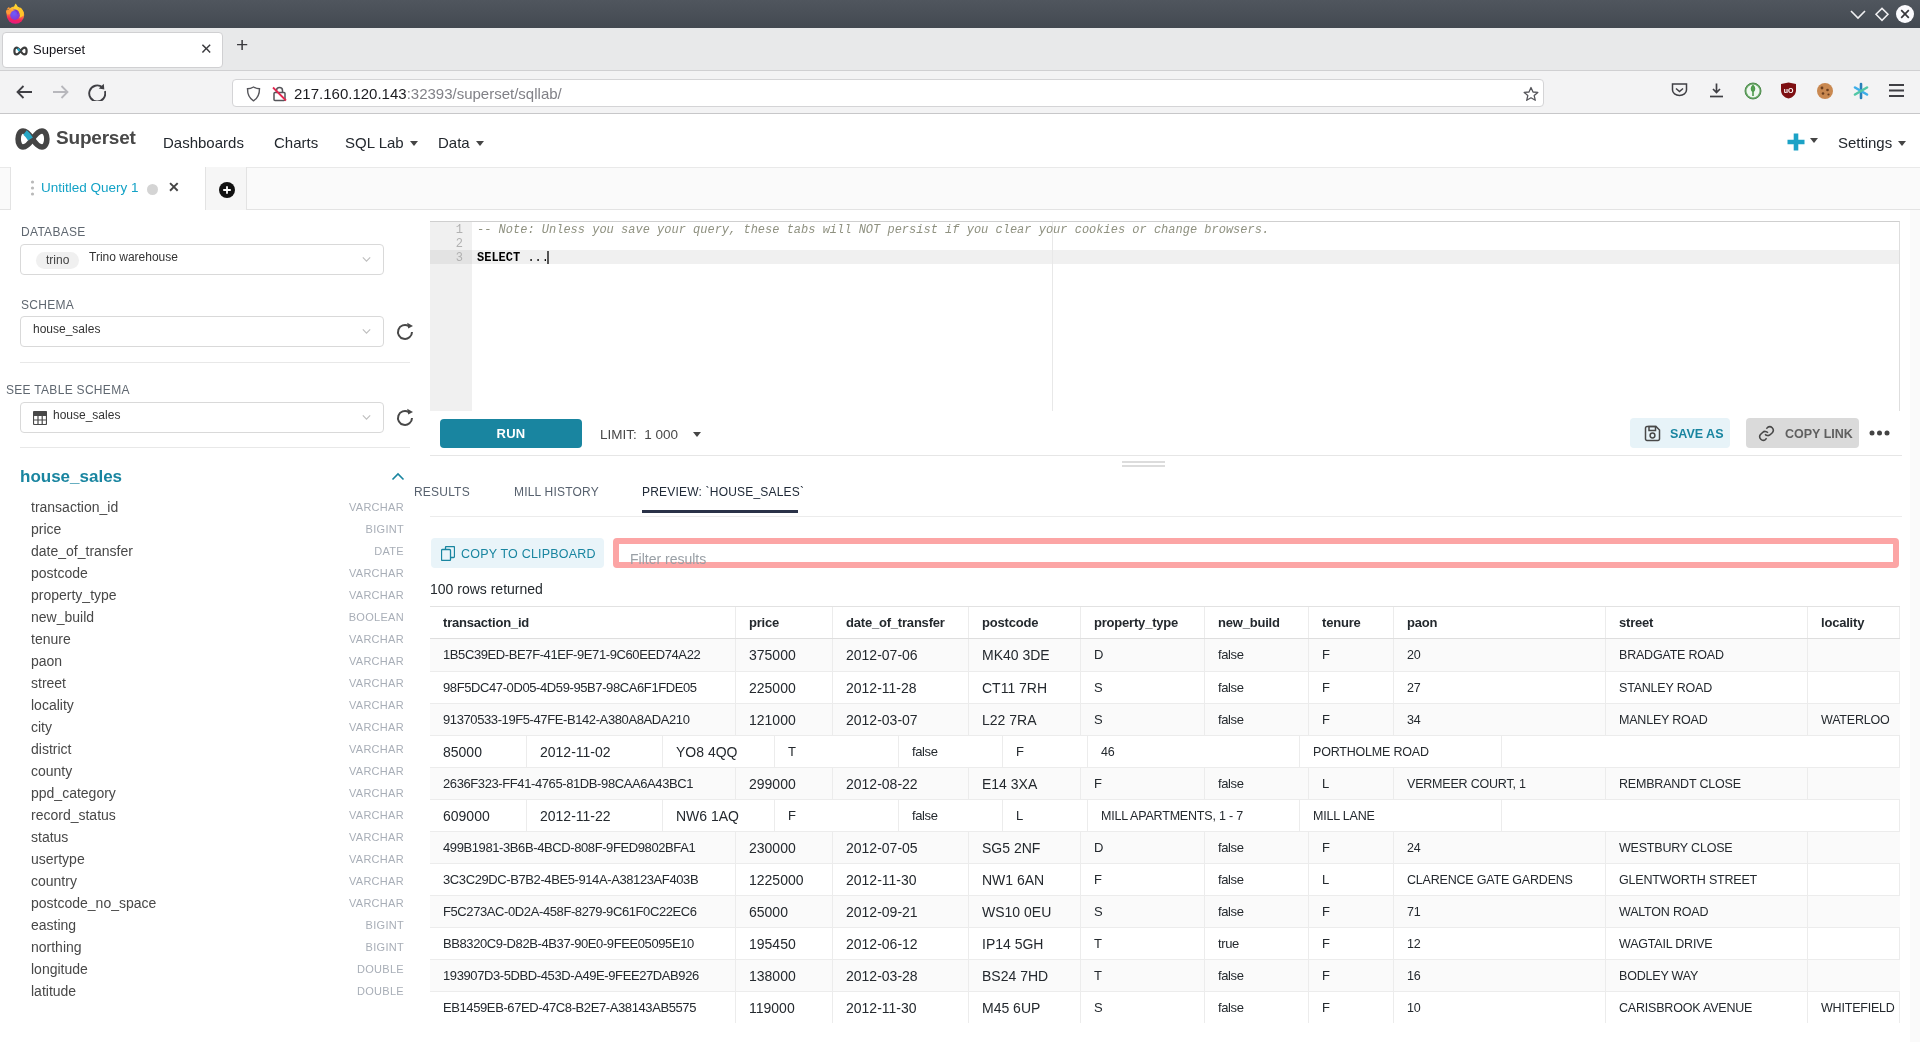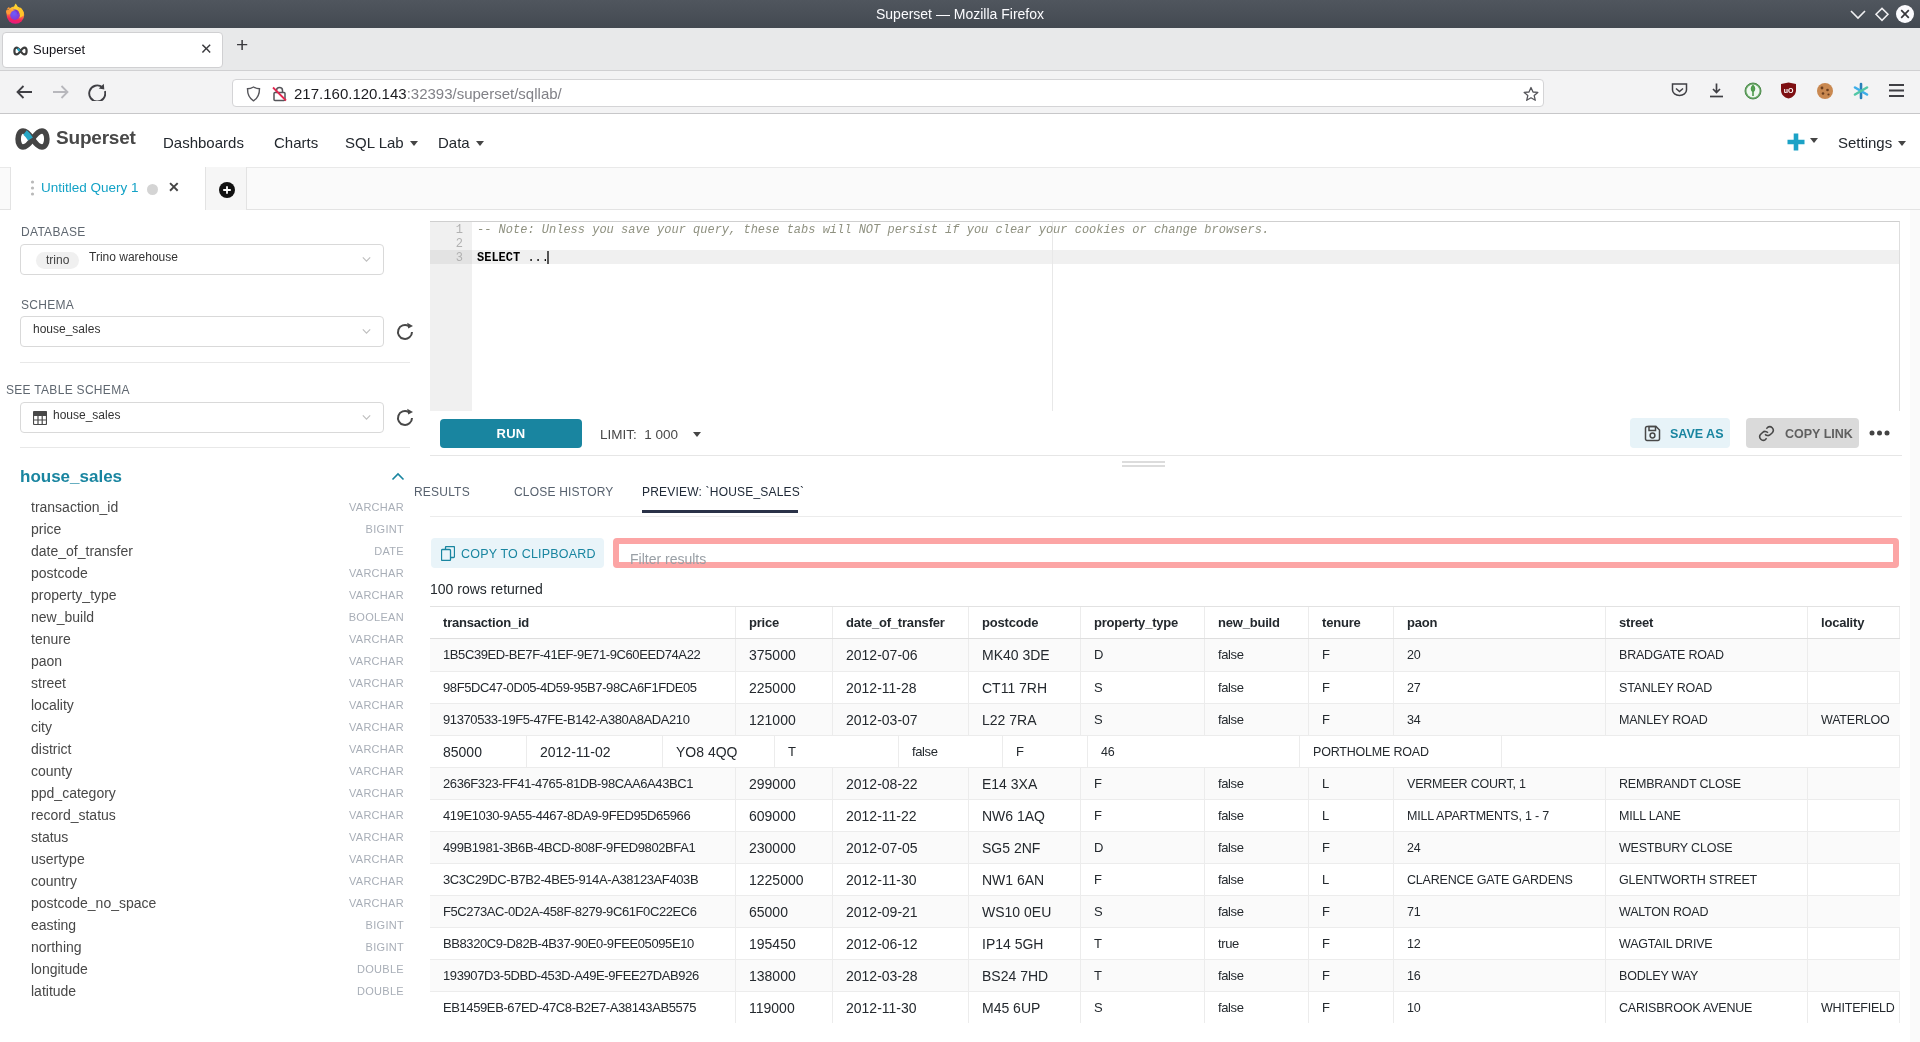--- a/index.html
+++ b/index.html
@@ -121,21 +121,20 @@
           </radialGradient>
       </defs>
       <circle cx="11.4" cy="13" r="8.8" fill="url(#fxa)"></circle>
       <path d="M11.5 1.5 C10 4 9.8 5.5 10.2 7.5 L14 9 C14.6 6 13.5 3.2 11.5 1.5 Z" fill="#ffd230"></path>
       <path d="M14 9 C15.8 11 16.3 13.5 15.4 16 L19.6 13.5 C19.9 10.5 18.5 7.2 16.3 5.5 C15.3 6.2 14.3 7.5 14 9 Z" fill="#ffc629"></path>
       <path d="M2 8.5 C4.5 7.2 7.5 7.6 9.5 9.2 L10.5 11.5 L3 12.5 C2.2 11.2 1.9 9.8 2 8.5 Z" fill="#ff9a36"></path>
       <path d="M2.5 7.8 C3.2 6.4 4.2 5.4 5 4.9 C5.1 5.5 5.6 6.1 6.2 6.3 C5 7 3.6 7.5 2.5 7.8 Z" fill="#ff9a36"></path>
       <circle cx="11" cy="13.2" r="4.8" fill="url(#fxb)"></circle>
       <path d="M9 8 C10.8 7.2 13.3 7.6 14.6 9.4 C15 11 14.3 12 13.2 12.2 C13.8 10.4 12 8.6 9 8 Z" fill="#7a38c9"></path>
     </svg>
-    <div id="titletext" class="abs">Superset — Mozilla Firefox</div>
     <svg class="abs" style="left:1849px;top:9px" width="18" height="11" viewBox="0 0 18 11">
         <path d="M2 2 L9 9 L16 2" stroke="#f0f0f2" stroke-width="1.6" fill="none"></path>
       </svg>
     <svg class="abs" style="left:1874px;top:6px" width="16" height="16" viewBox="0 0 16 16">
         <rect x="4" y="4" width="8.5" height="8.5" transform="rotate(45 8 8)" stroke="#f0f0f2" stroke-width="1.5" fill="none"></rect>
       </svg>
     <svg class="abs" style="left:1895px;top:4px" width="20" height="20" viewBox="0 0 20 20">
         <circle cx="10" cy="10" r="9" fill="#fbfbfe"></circle>
         <path d="M6.2 6.2 L13.8 13.8 M13.8 6.2 L6.2 13.8" stroke="#36363b" stroke-width="1.7"></path>
       </svg>
@@ -426,21 +425,21 @@
   <svg class="abs" style="left:1869px;top:430px" width="21" height="6" viewBox="0 0 21 6">
       <circle cx="3" cy="3" r="2.5" fill="#444"></circle>
       <circle cx="10.5" cy="3" r="2.5" fill="#444"></circle>
       <circle cx="18" cy="3" r="2.5" fill="#444"></circle>
     </svg>
   <div id="toolbar-border" class="abs"></div>
   <div id="draghandle1" class="abs"></div>
   <div id="draghandle2" class="abs"></div>
 
   <div class="rtab abs" style="left:414px;">RESULTS</div>
-  <div class="rtab abs" style="left:514px;">CLOSE HISTORY</div>
+  <div class="rtab abs" style="left:514px;">MILL HISTORY</div>
   <div class="rtab abs" id="rtab-active" style="left:642px;">PREVIEW: `HOUSE_SALES`</div>
   <div id="rtab-underline" class="abs"></div>
   <div id="rtabs-border" class="abs"></div>
 
   <div id="copyclip" class="abs">
     <svg class="abs" style="left:10px;top:8px" width="14" height="15" viewBox="0 0 14 15">
         <rect x="4.5" y="0.5" width="9" height="11" rx="1" fill="none" stroke="#1985a0" stroke-width="1.3"></rect>
         <rect x="0.5" y="3.5" width="9" height="11" rx="1" fill="#e9f4f9" stroke="#1985a0" stroke-width="1.3"></rect>
       </svg>
     <span>COPY TO CLIPBOARD</span>
@@ -517,21 +516,20 @@
           <div class="c2">2012-08-22</div>
           <div class="c3">E14 3XA</div>
           <div class="c4">F</div>
           <div class="c5">false</div>
           <div class="c6">L</div>
           <div class="c7">VERMEER COURT, 1</div>
           <div class="c8">REMBRANDT CLOSE</div>
           <div class="c9"></div>
         </div>
         <div class="trow drow">
-          <div class="c0">419E1030-9A55-4467-8DA9-9FED95D65966</div>
           <div class="c1">609000</div>
           <div class="c2">2012-11-22</div>
           <div class="c3">NW6 1AQ</div>
           <div class="c4">F</div>
           <div class="c5">false</div>
           <div class="c6">L</div>
           <div class="c7">MILL APARTMENTS, 1 - 7</div>
           <div class="c8">MILL LANE</div>
           <div class="c9"></div>
         </div>

